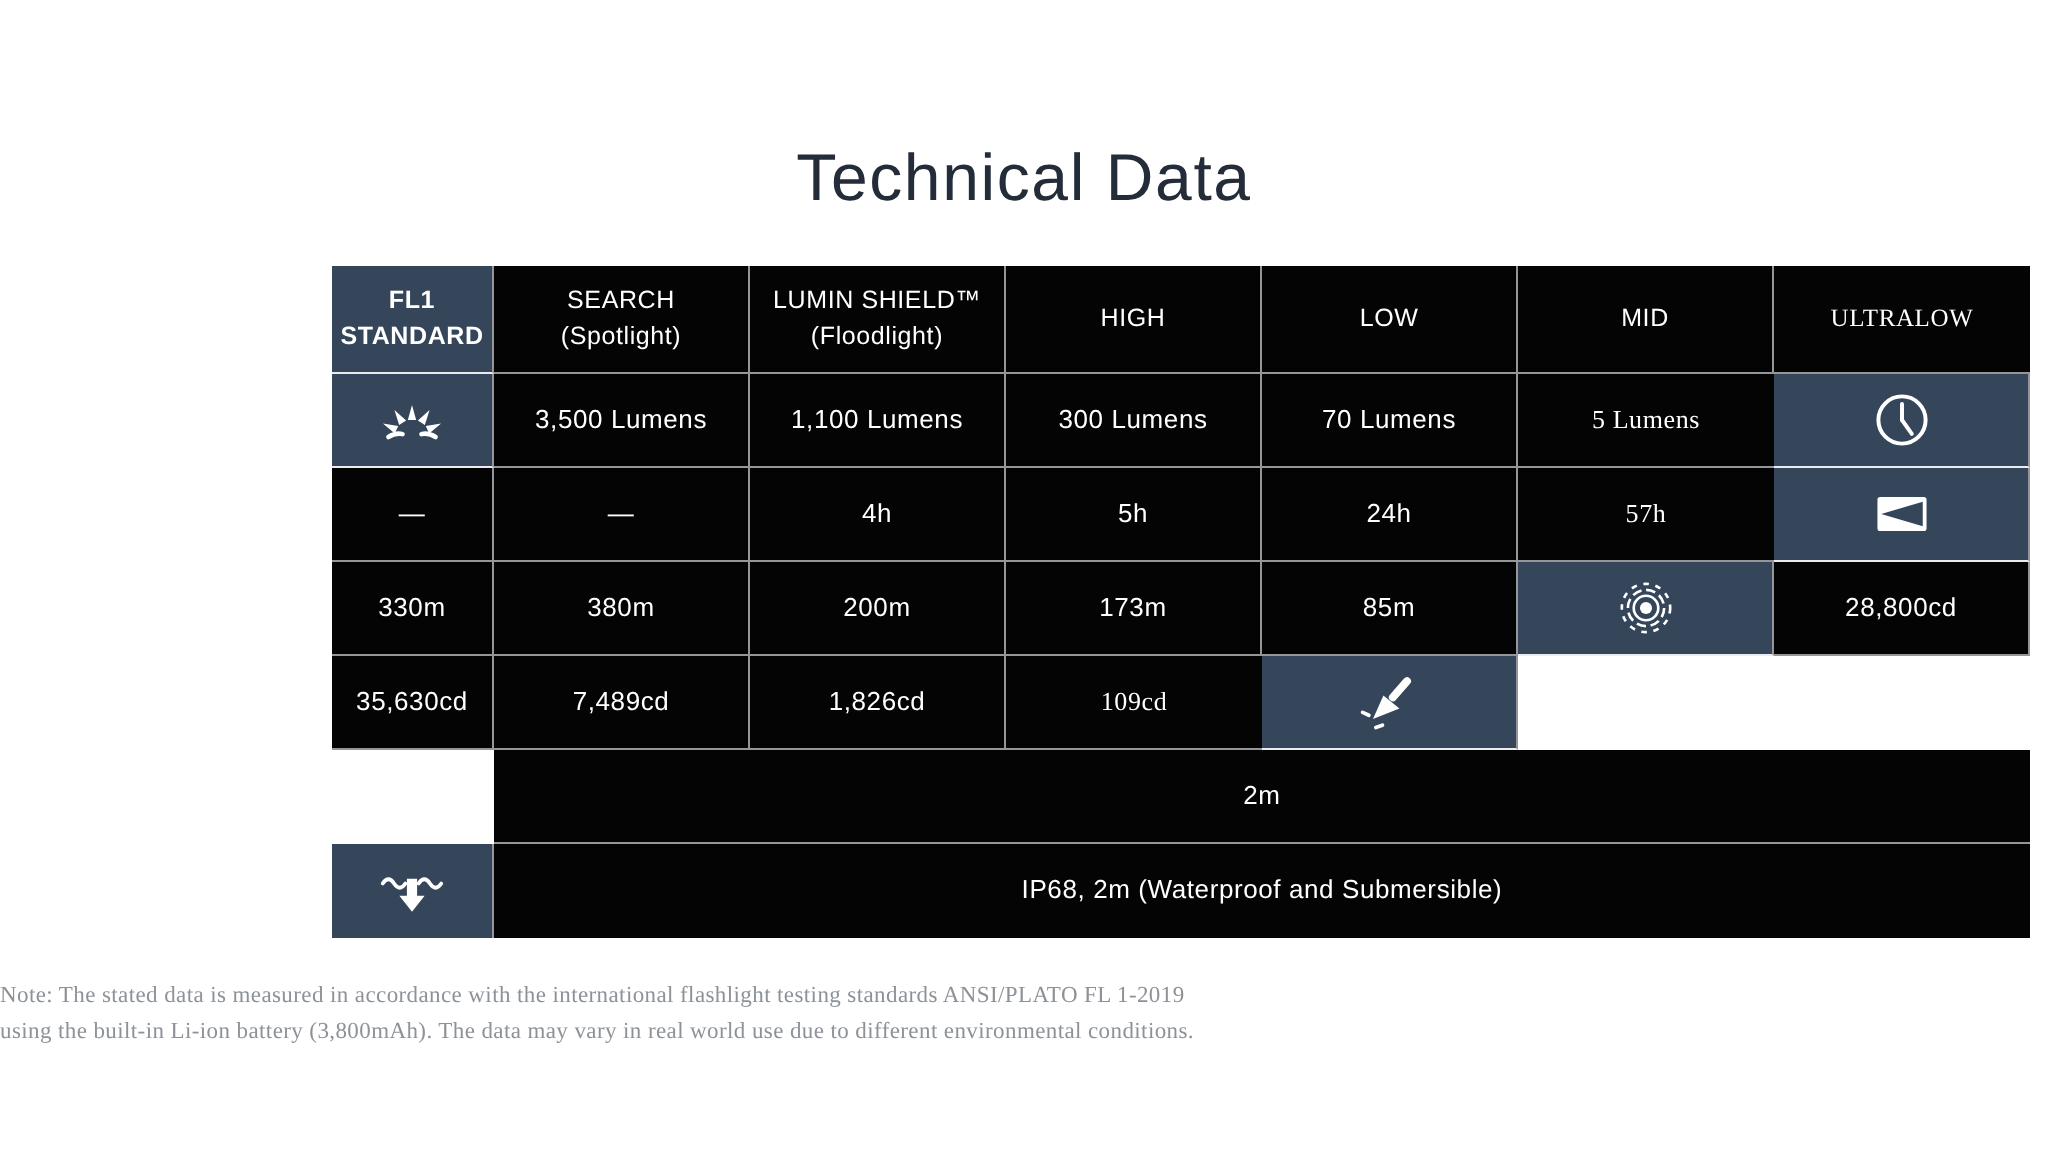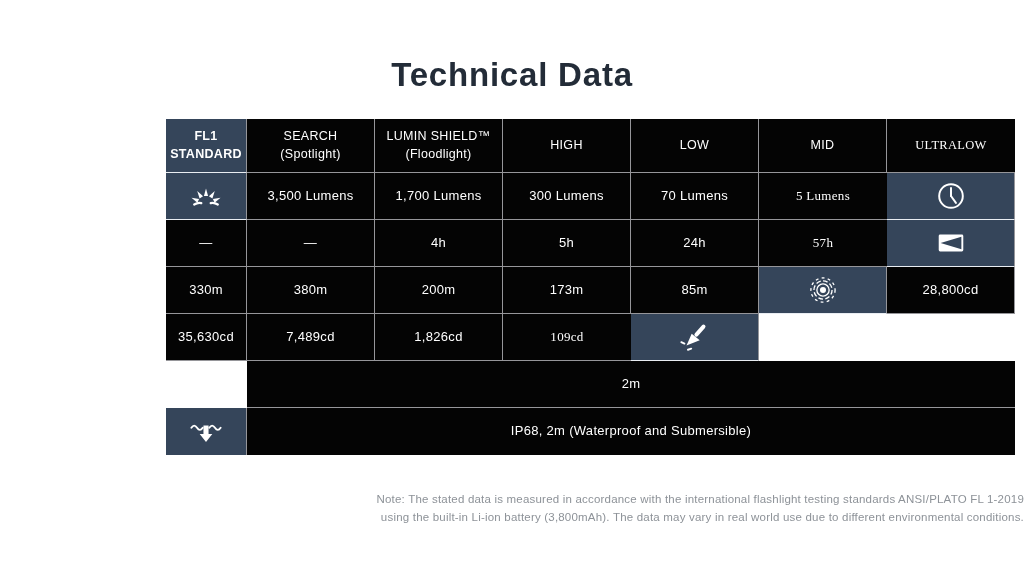--- a/index.html
+++ b/index.html
@@ -1,20 +1,20 @@
 <!DOCTYPE html>
 <html><head>
 <meta charset="utf-8">
 <style>
   * { margin:0; padding:0; box-sizing:border-box; }
   html,body { width:1024px; height:576px; background:#ffffff; overflow:hidden;
               font-family:"Liberation Sans", sans-serif; }
   .page-title {
-    margin-top:56px; text-align:center;
-    font-size:33px; font-weight:bold; letter-spacing:0.8px;
+    margin-top:70px; text-align:center;
+    font-size:33px; font-weight:normal; letter-spacing:0.8px;
     color:#232c38;
   }
   .spec-table {
     width:692px; margin:25px auto 0;
     display:grid;
     grid-template-columns:81px repeat(6,128px);
     grid-template-rows:54px repeat(6,47px);
   }
   .cell {
     background:#040404; color:#ffffff;
@@ -29,23 +29,24 @@
     border-bottom:1px solid #e9edf2;
     border-right:1px solid #96969a;
   }
   .cell.corner { background:#35455a; font-weight:bold; font-size:12.5px;
                  border-bottom:1px solid #e9edf2; }
   .cell.last-col { border-right:none;font-family:Liberation Serif, serif; }
   .cell.last-row { border-bottom:none; }
   .cell.span-cell { grid-column:2 / 8; border-right:none; }
   .icn { width:34px; height:34px; display:block; }
   .note {
-    margin-top:36px; text-align:right; white-space:pre-line;
+    margin-top:21px; text-align:left; white-space:pre-line;
     font-size:11.5px; line-height:1.55; letter-spacing:0.2px;
     color:#8d9298;
+    font-family:Liberation Serif, serif;
   }
 </style>
 </head>
 <body>
 
 <div class="page-title">Technical Data</div>
 
 <div class="spec-table">
 
   <div class="cell corner">FL1
@@ -68,21 +69,21 @@
         <polygon points="33.4,19.8 27.1,25.2 25.3,21.2"></polygon>
         <polygon points="2.6,19.8 8.9,25.2 10.7,21.2"></polygon>
       </g>
       <g stroke="#ffffff" stroke-width="2.4" stroke-linecap="round" fill="none">
         <path d="M5.5,27 Q9.5,24.5 13,25.5"></path>
         <path d="M30.5,27 Q26.5,24.5 23,25.5"></path>
       </g>
     </svg>
   </div>
   <div class="cell">3,500 Lumens</div>
-  <div class="cell">1,700 Lumens</div>
+  <div class="cell">1,100 Lumens</div>
   <div class="cell">300 Lumens</div>
   <div class="cell">70 Lumens</div>
   <div class="cell last-col">5 Lumens</div>
 
   <div class="cell icon-cell">
     <svg class="icn" viewBox="0 0 36 36">
       <circle cx="18" cy="18" r="12.5" fill="none" stroke="#ffffff" stroke-width="2.1"></circle>
       <g stroke="#ffffff" stroke-width="2.1" stroke-linecap="round">
         <line x1="18" y1="18" x2="18" y2="9.5"></line>
         <line x1="18" y1="18" x2="23.2" y2="25.3"></line>

